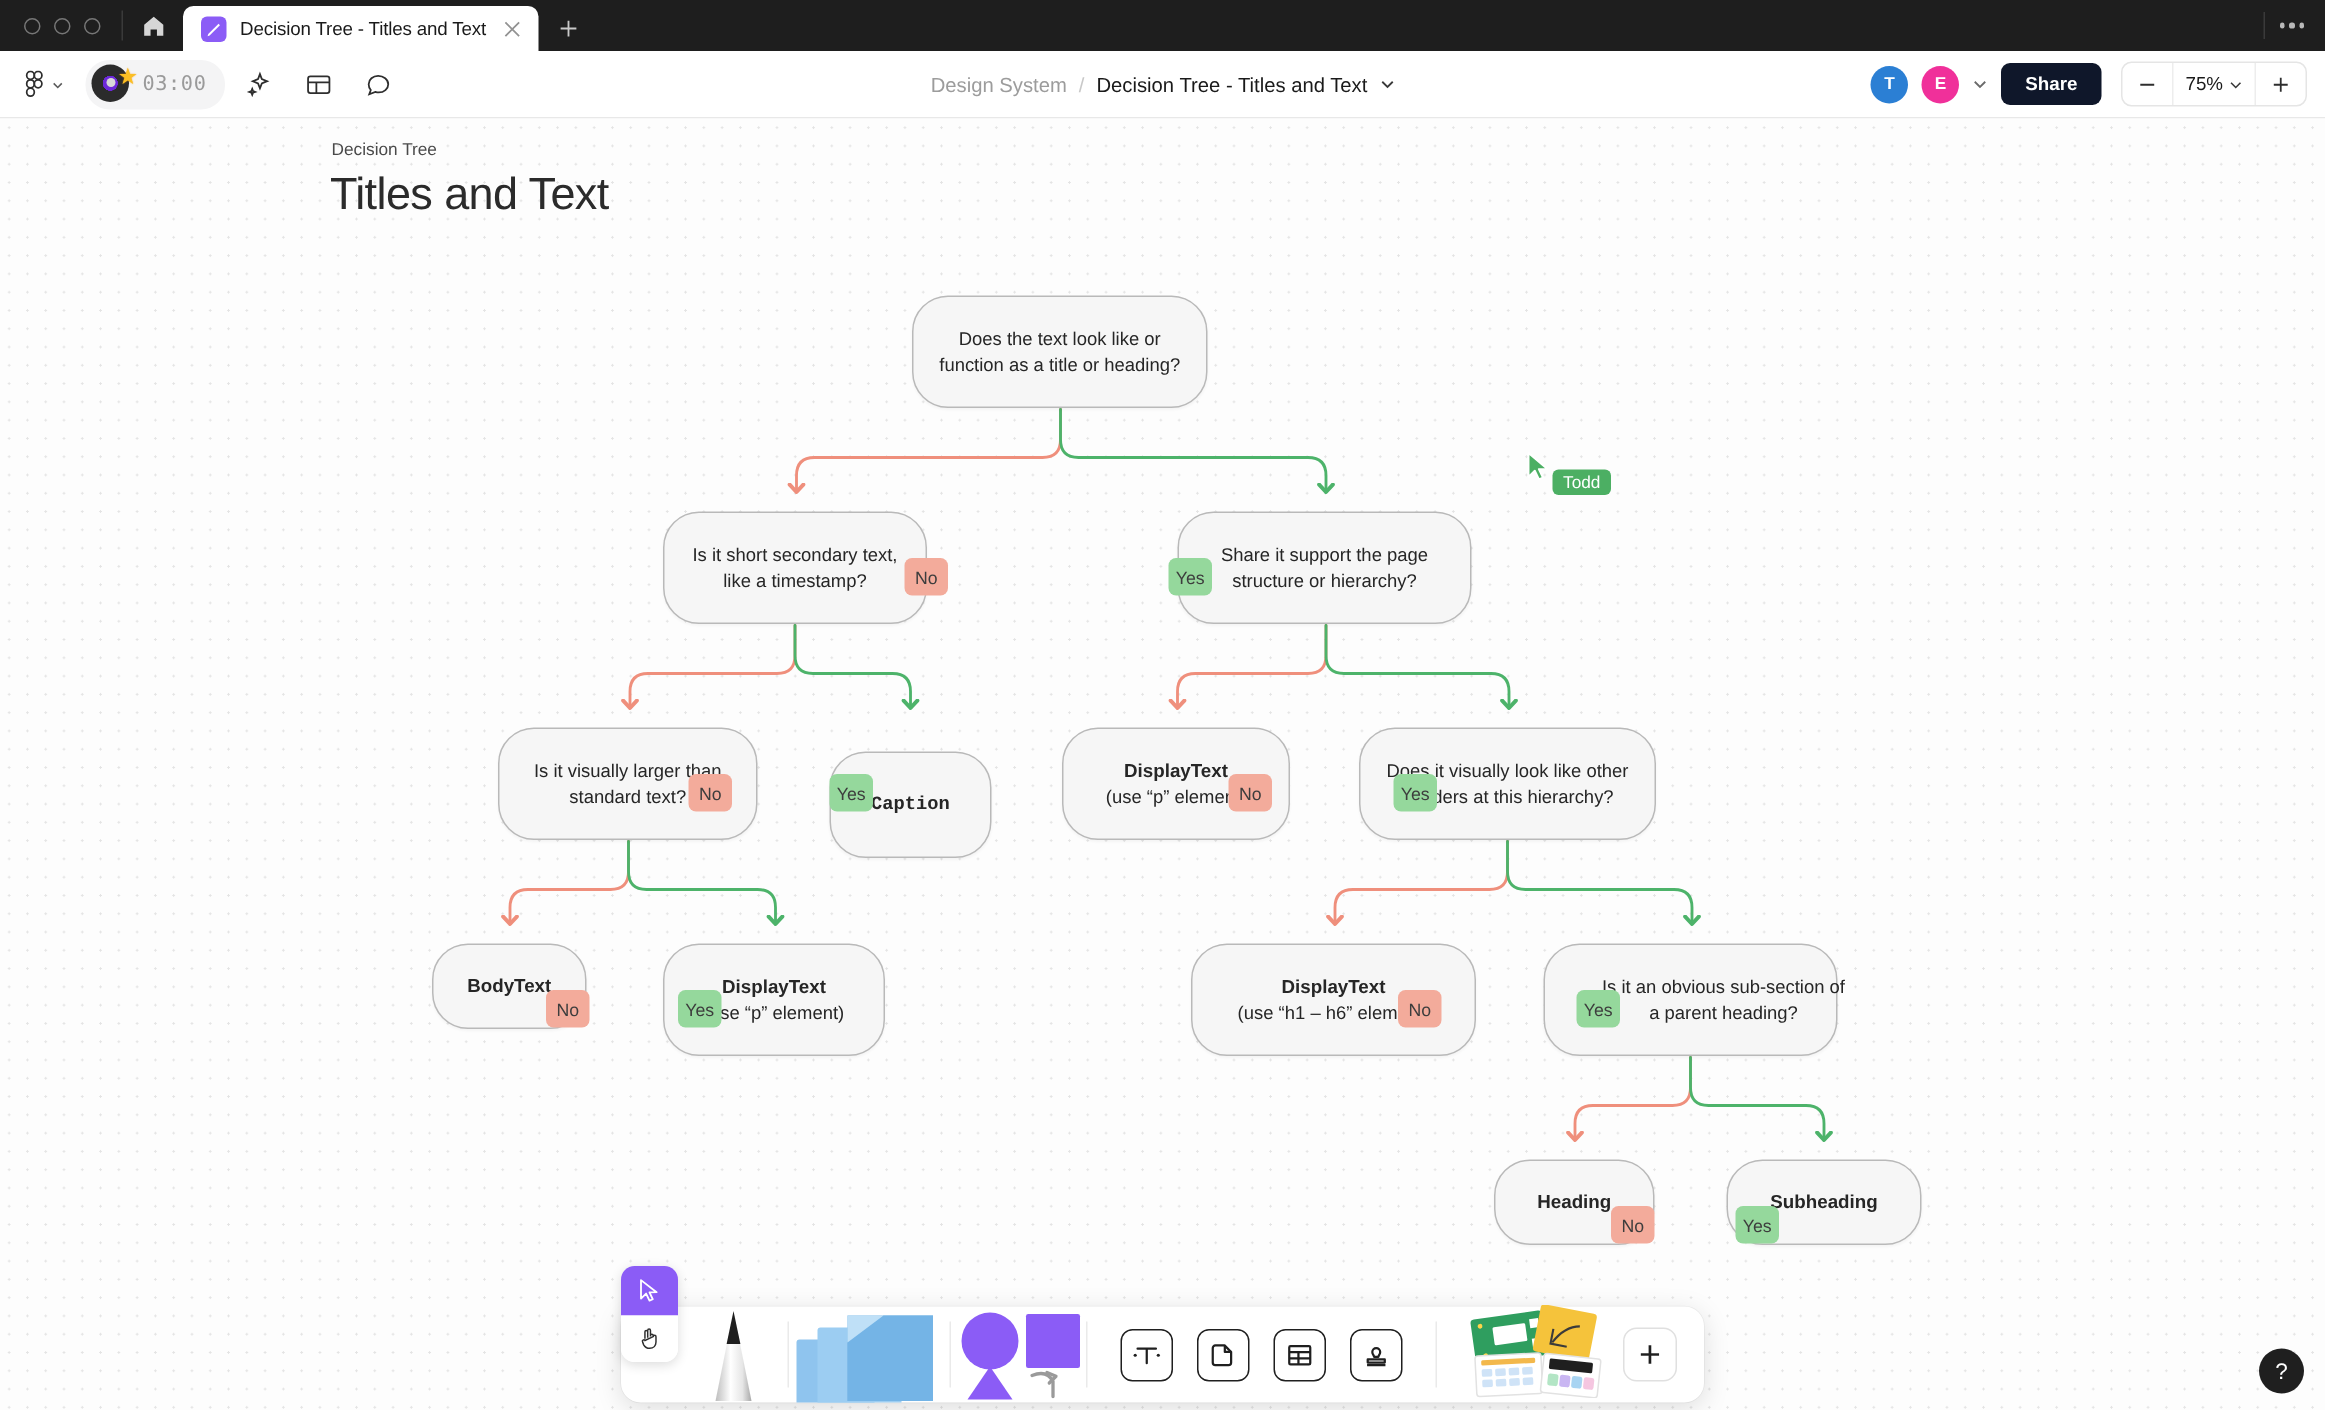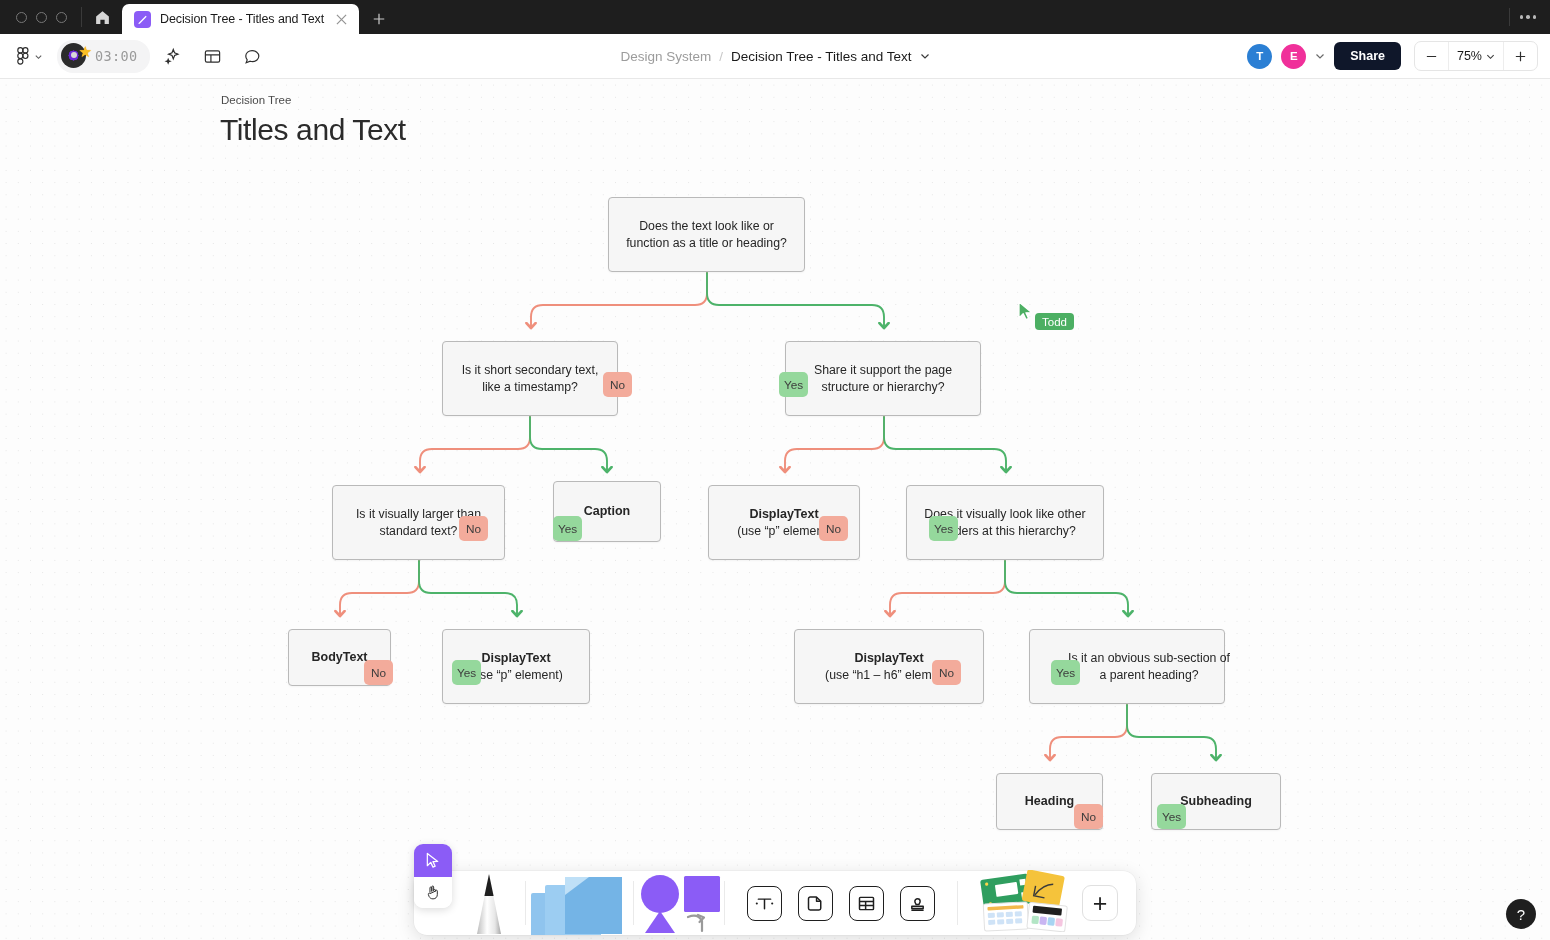--- a/index.html
+++ b/index.html
@@ -131,21 +131,21 @@
   }
   .frame-title {
     position: absolute; font-size: 30px; color: #2b2b2b; letter-spacing: -0.4px;
   }
 
   
   .node {
     position: absolute;
     background: #f6f6f6;
     border: 1.6px solid #b9b9b9;
-    border-radius: 4px;
+    border-radius: 24px;
     display: flex; flex-direction: column;
     align-items: center; justify-content: center;
     text-align: center;
     color: #262626;
     box-shadow: 0 1px 2px rgba(0,0,0,0.04);
   }
   .node .ln { font-size: 12.3px; line-height: 16.5px; white-space: nowrap; }
   .node.leaf .ln1 { font-weight: 700; font-size: 12.5px; }
   .node.leaf .ln2 { font-size: 12.3px; }
 
@@ -381,21 +381,21 @@
           <div class="ln ln2">like a timestamp?</div>
         </div>
         <div class="node" style="left: 785px; top: 262px; width: 196px; height: 75px;">
           <div class="ln ln1">Share it support the page</div>
           <div class="ln ln2">structure or hierarchy?</div>
         </div>
         <div class="node" style="left: 332px; top: 406px; width: 173px; height: 75px;">
           <div class="ln ln1">Is it visually larger than</div>
           <div class="ln ln2">standard text?</div>
         </div>
-        <div class="node leaf" style="left: 553px; top: 402px; width: 108px; height: 61px;">
+        <div class="node leaf" style="left: 553px; top: 422px; width: 108px; height: 71px; font-family: Liberation Mono, monospace;">
           <div class="ln ln1">Caption</div>
         </div>
         <div class="node leaf" style="left: 708px; top: 406px; width: 152px; height: 75px;">
           <div class="ln ln1">DisplayText</div>
           <div class="ln ln2">(use “p” element)</div>
         </div>
         <div class="node" style="left: 906px; top: 406px; width: 198px; height: 75px;">
           <div class="ln ln1">Does it visually look like other</div>
           <div class="ln ln2">headers at this hierarchy?</div>
         </div>

